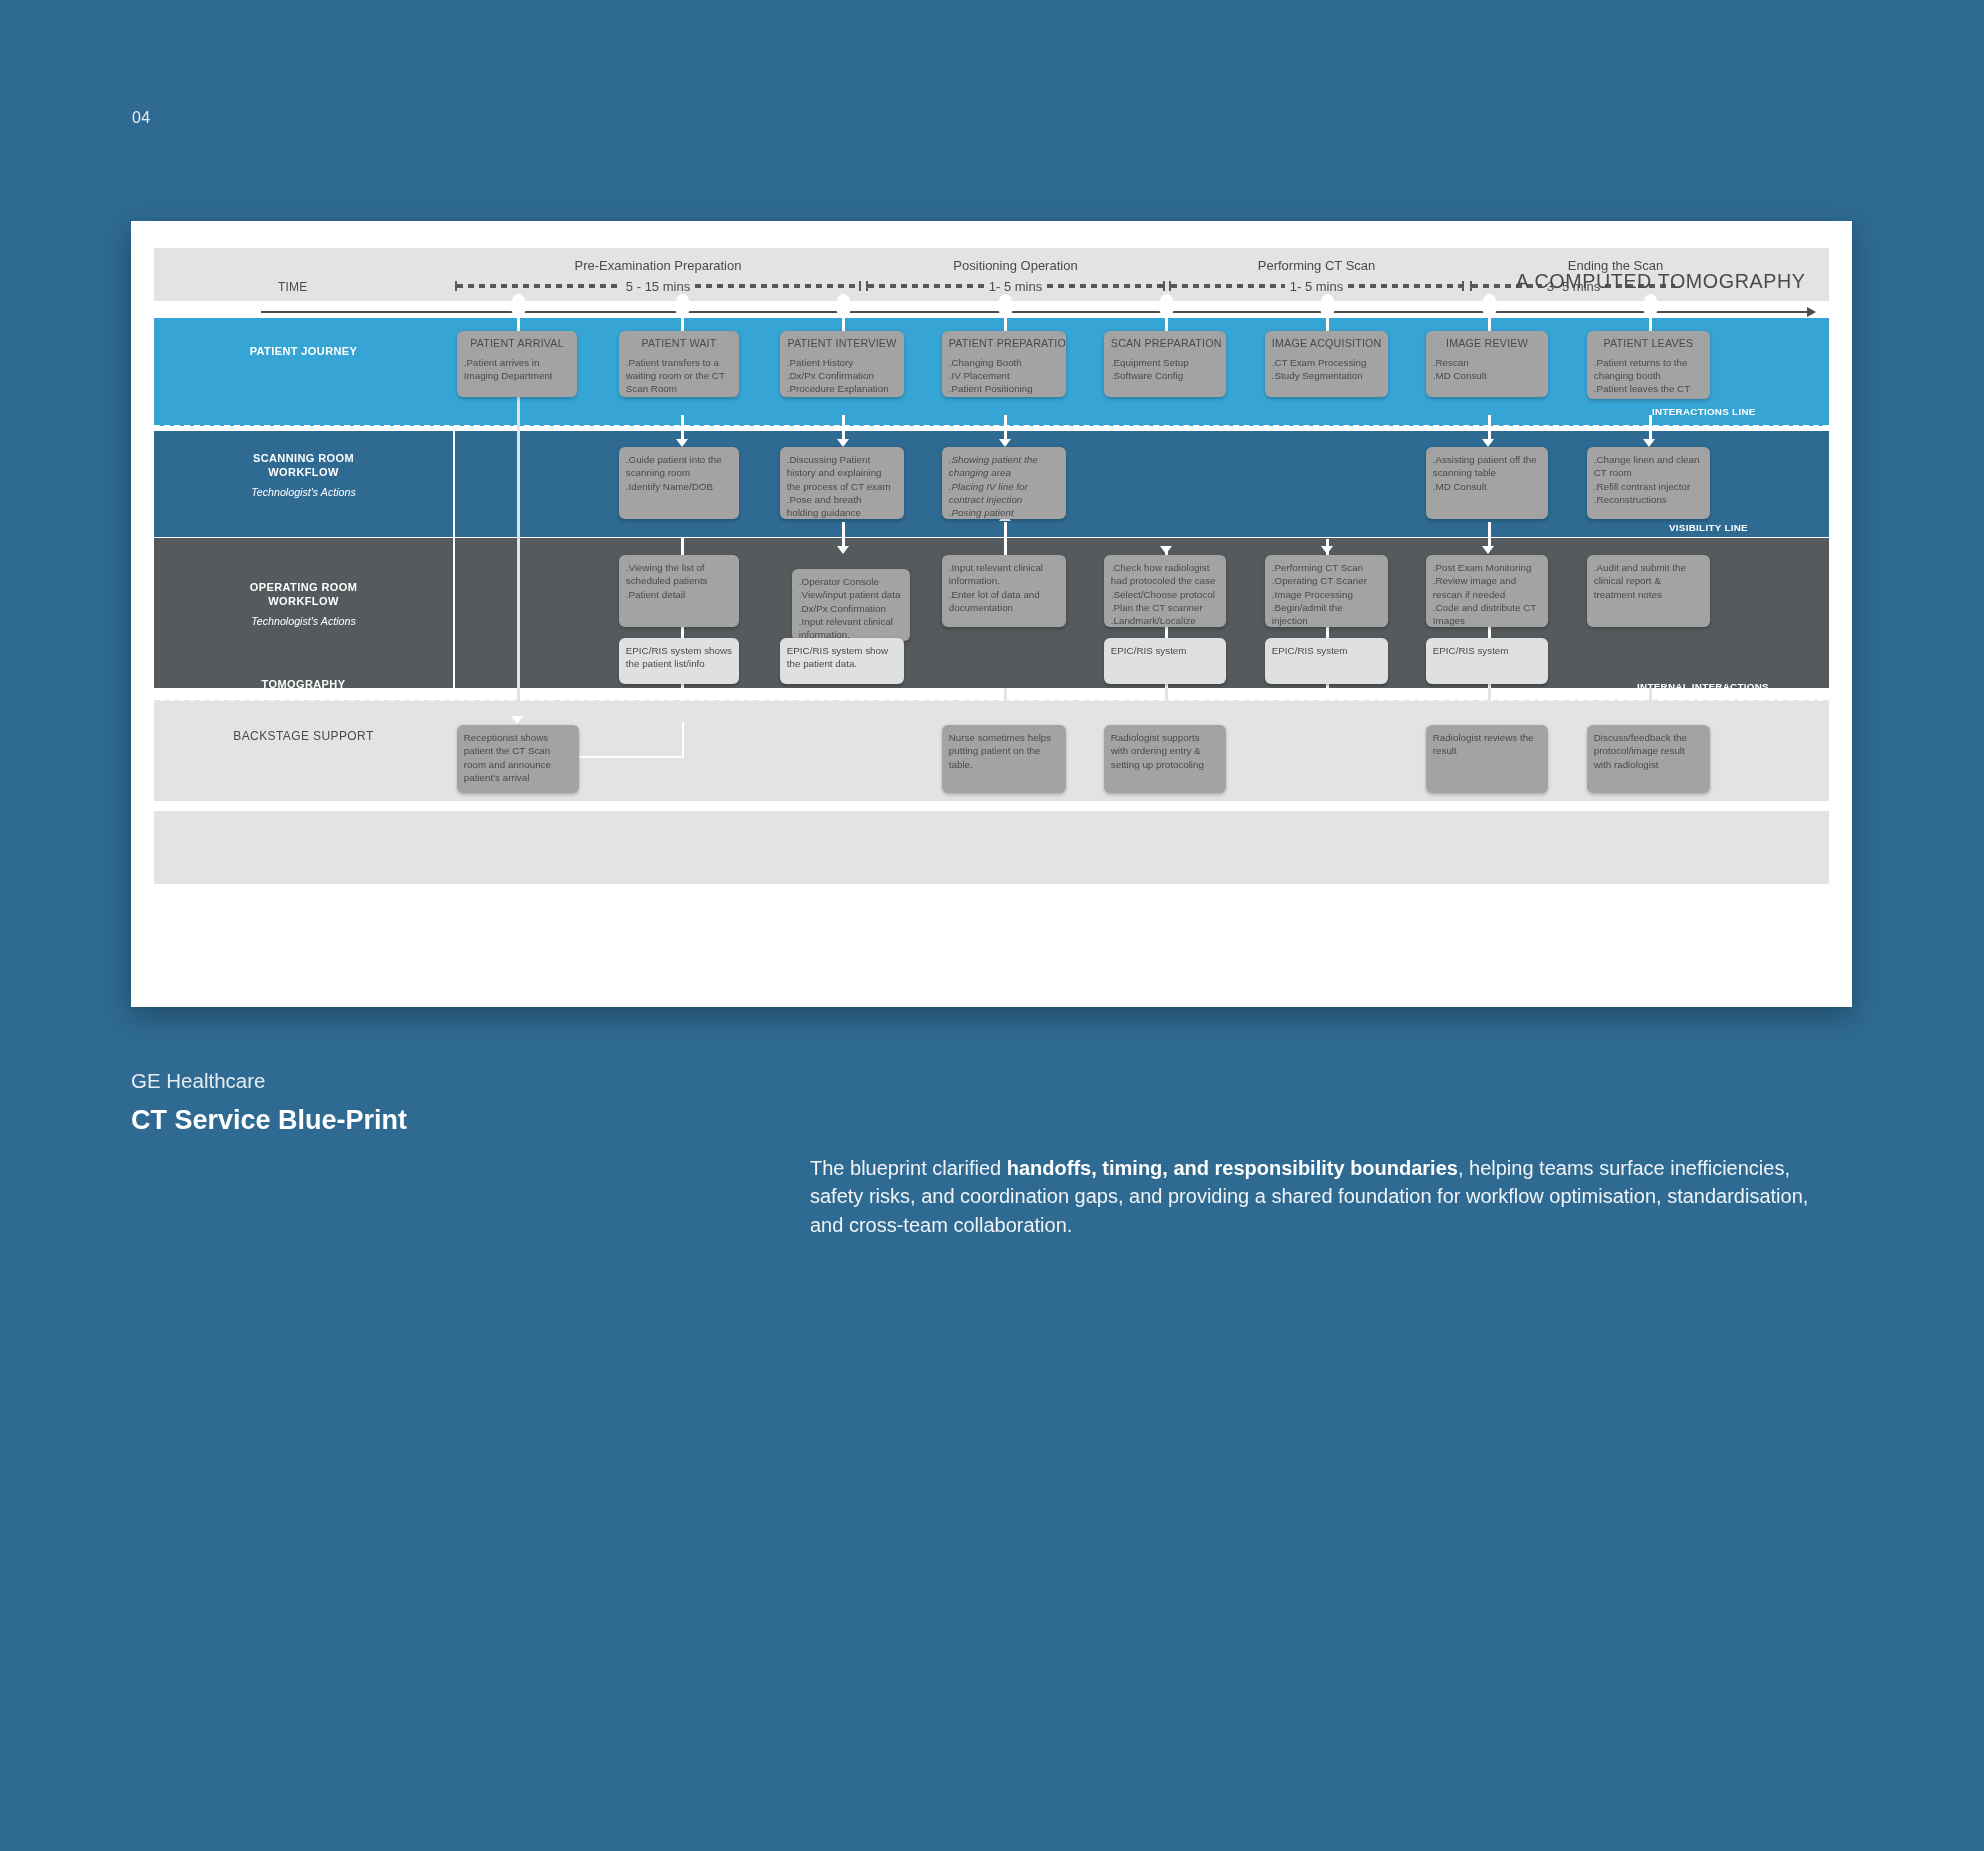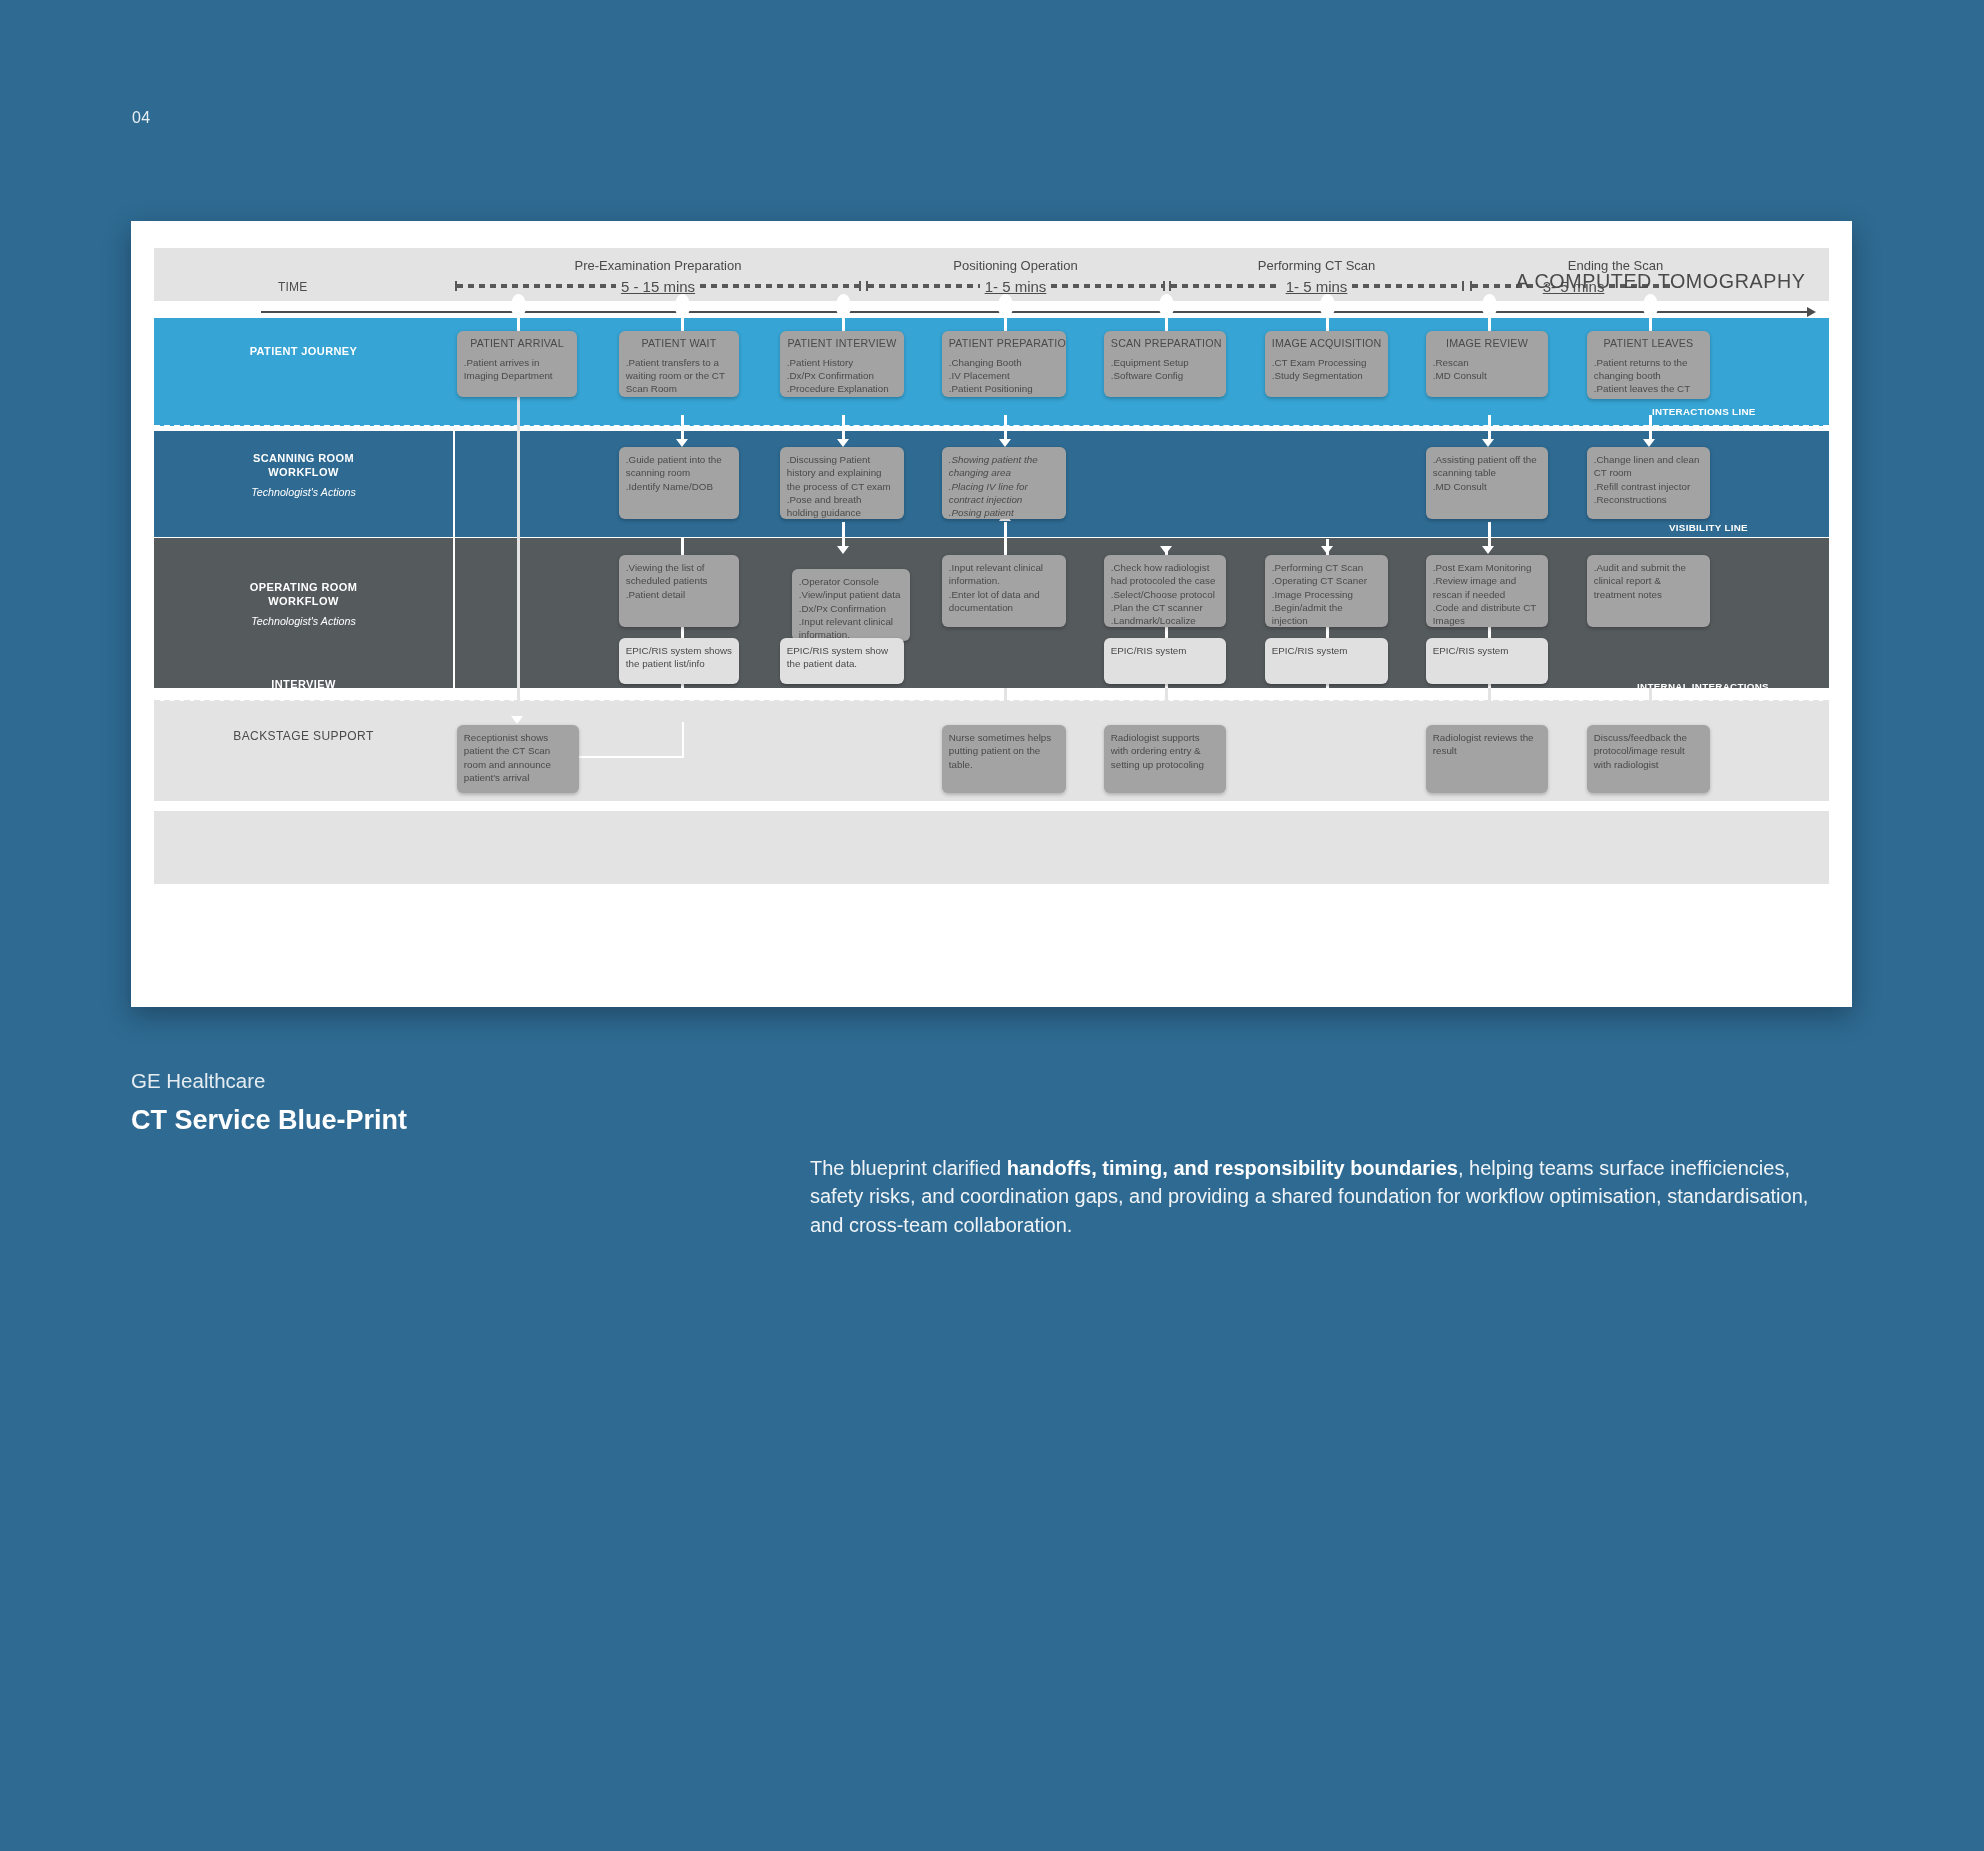--- a/index.html
+++ b/index.html
@@ -39,21 +39,21 @@
   }
   .time-bar {
     position: absolute; top: 32px; height: 13px;
     display: flex; align-items: center; white-space: nowrap;
   }
   .dashseg {
     height: 3.8px; flex: 1 1 auto;
     background-image: repeating-linear-gradient(to right,#585858 0,#585858 6px,transparent 6px,transparent 11px);
   }
   .endcap { width: 2.1px; height: 9.4px; background: #585858; flex: 0 0 auto; }
-  .time-text { font-size: 15px; color: #4c4c4c; padding: 0 5.1px; flex: 0 0 auto; text-decoration: underline; }
+  .time-text { font-size: 13px; color: #4c4c4c; padding: 0 5.1px; flex: 0 0 auto; }
   
   #arrow-strip { top: 53px; height: 16px; background: #ffffff; }
   #arrow-line {
     position: absolute; left: 107px; top: 63px; width: 1547px; height: 2.1px;
     background: #4c4c4c;
   }
   #arrow-head {
     position: absolute; left: 1653px; top: 59px;
     width: 0; height: 0;
     border-top: 5.6px solid transparent; border-bottom: 5.6px solid transparent;
@@ -213,21 +213,21 @@
     <div class="row-label" style="top:97px;color:#ffffff;">PATIENT JOURNEY</div>
 
     <div class="row-label" style="top:204px;color:#ffffff;">SCANNING ROOM</div>
     <div class="row-label" style="top:218px;color:#ffffff;">WORKFLOW</div>
     <div class="row-sub" style="top:238px;color:#ffffff;">Technologist's Actions</div>
 
     <div class="row-label" style="top:333px;color:#ffffff;">OPERATING ROOM</div>
     <div class="row-label" style="top:347px;color:#ffffff;">WORKFLOW</div>
     <div class="row-sub" style="top:367px;color:#ffffff;">Technologist's Actions</div>
 
-    <div class="row-label" style="top:430px;color:#ffffff;">INTERVIEW</div>
+    <div class="row-label" style="top:430px;color:#ffffff;">TOMOGRAPHY</div>
     <div class="row-label" style="top:481px;color:#4a4a4a;font-weight:normal;font-size:12px;">BACKSTAGE SUPPORT</div>
 
     <div class="line-label" style="left:1498px;top:158px;">INTERACTIONS LINE</div>
     <div class="line-label" style="left:1515px;top:274px;">VISIBILITY LINE</div>
     <div class="line-label" style="left:1483px;top:433px;">INTERNAL INTERACTIONS</div>
 
     <div class="dashline" style="top:177px;"></div>
     <div class="dashline" style="top:452px;border-top-color:#e3e3e3;"></div>
 
     <div class="lane-line" style="left:299px;top:183px;height:106px;"></div>

